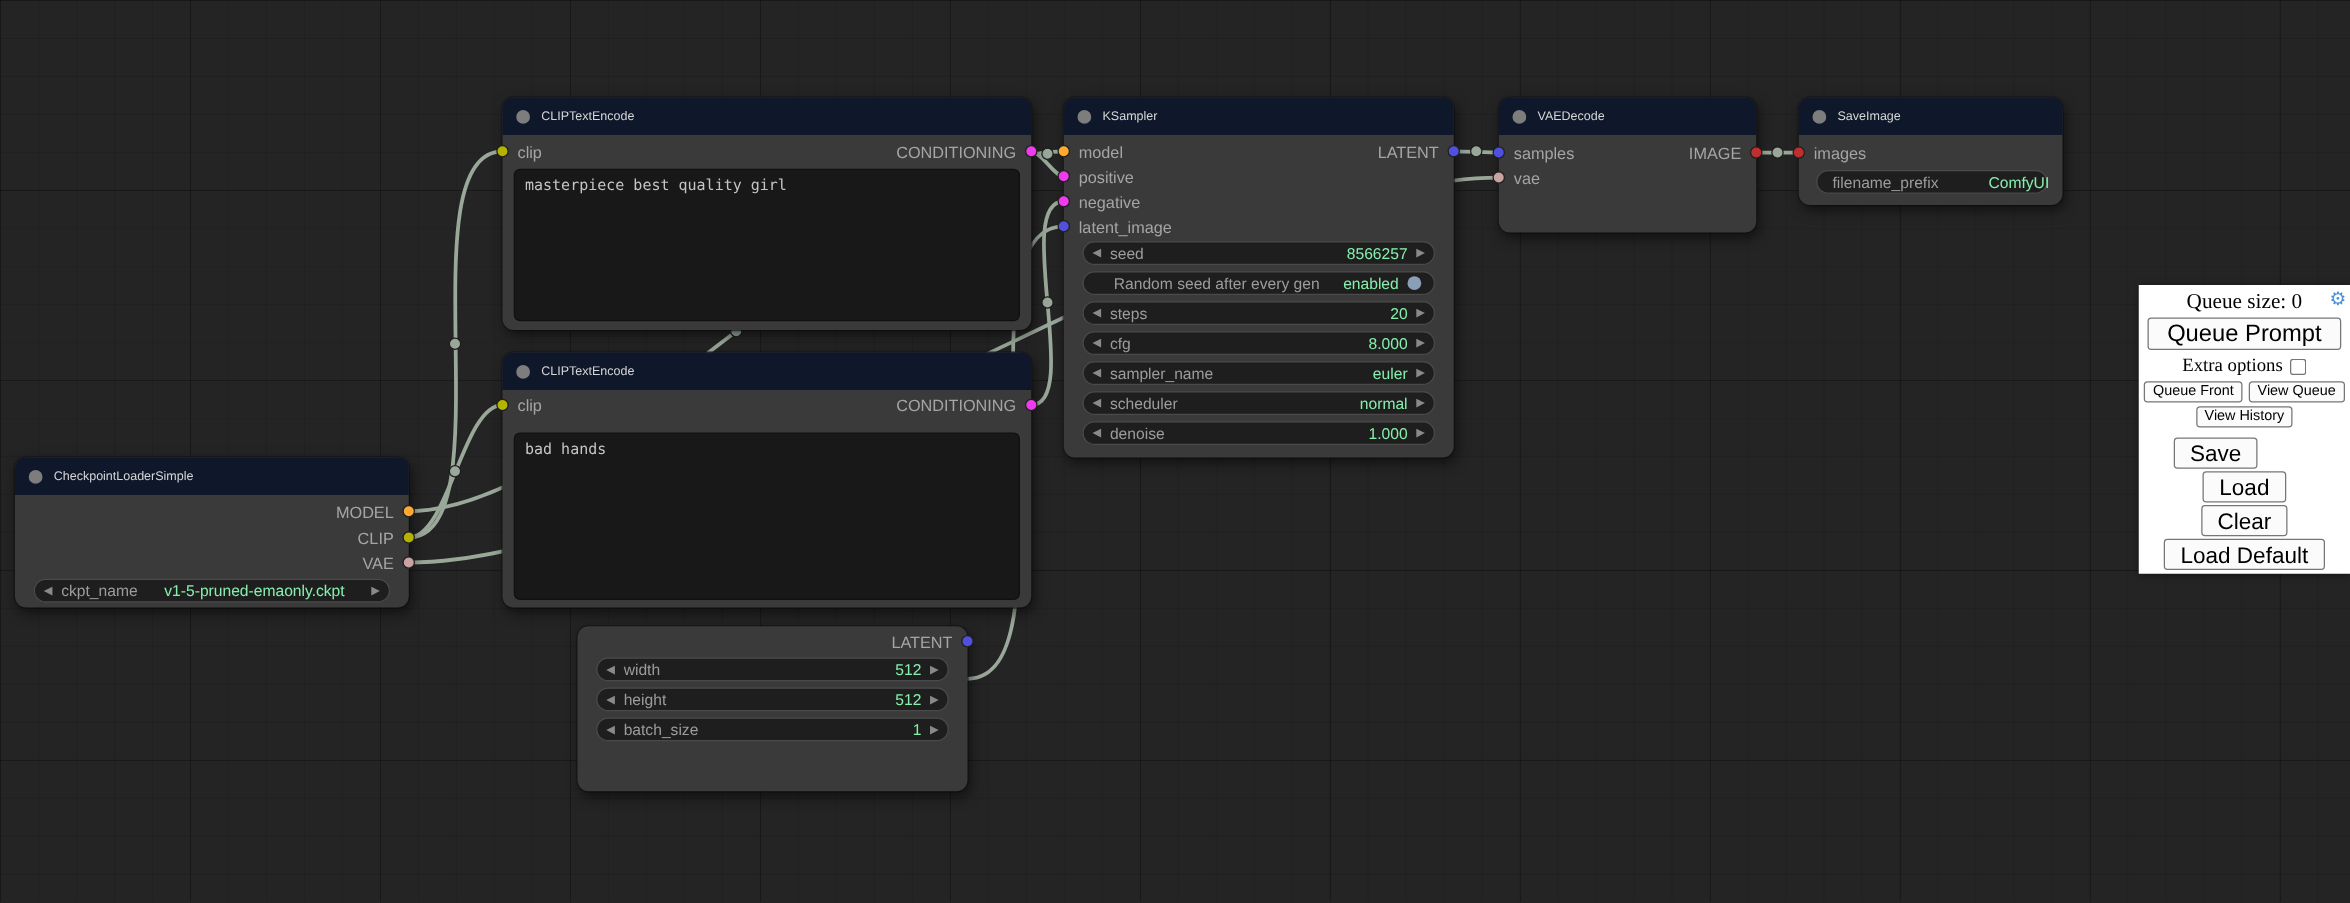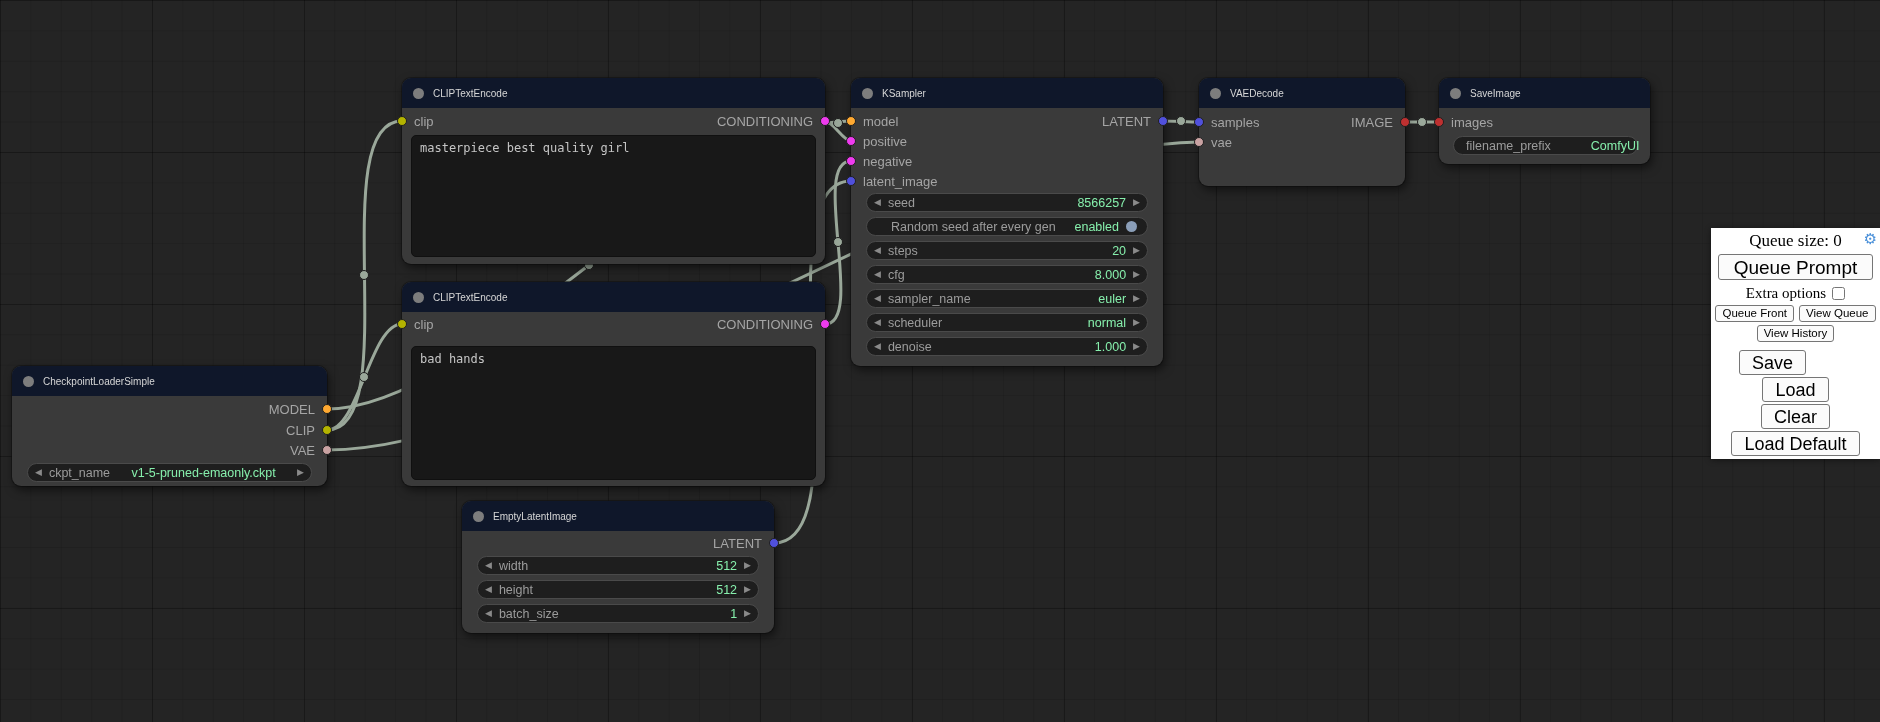--- a/index.html
+++ b/index.html
@@ -154,24 +154,20 @@
     <div class="srow mt2">
       <span class="port in c-clip"></span>
       <span>clip</span>
       <span>CONDITIONING</span>
       <span class="port out c-cond"></span>
     </div>
     <textarea class="prompt-text mt12" style="height: 134px;" spellcheck="false">bad hands</textarea>
   </div>
 
   <div class="node" style="left:462px;top:501px;width:312px;height:132px">
-    <div class="node-title">
-      <span class="title-dot"></span>
-      <span>EmptyLatentImage</span>
-    </div>
     <div class="srow right mt2">
       <span>LATENT</span>
       <span class="port out c-latent"></span>
     </div>
     <div class="widget mt3">
       <span class="arr">◀</span>
       <span class="wlabel">width</span>
       <span class="wvalue">512</span>
       <span class="arr">▶</span>
     </div>

